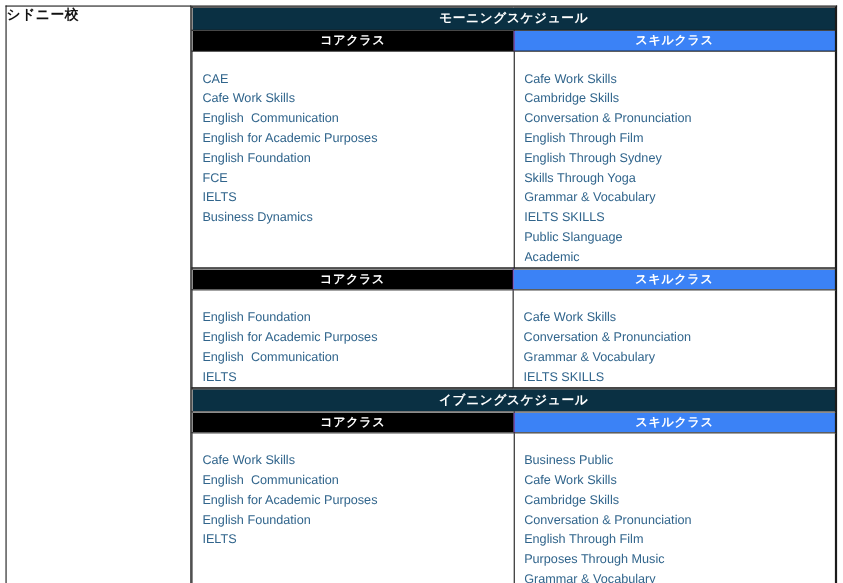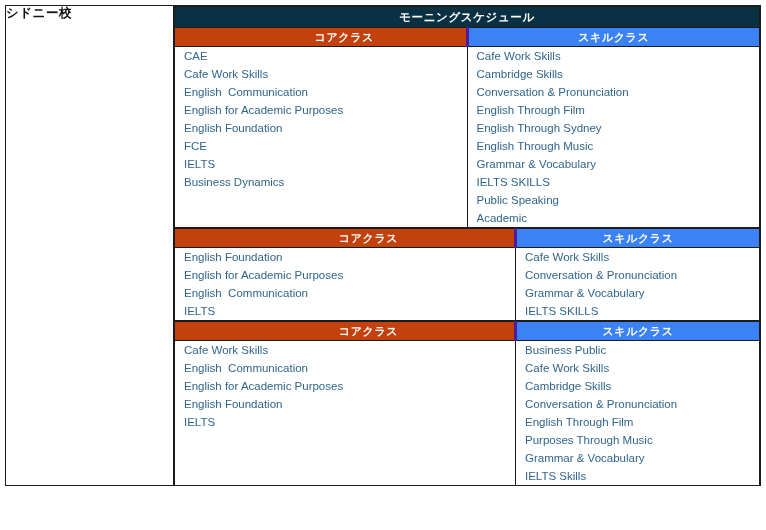--- a/index.html
+++ b/index.html
@@ -91,37 +91,37 @@
     font-size: 11px;
     font-weight: bold;
     color: #ffffff;
     text-align: center;
     letter-spacing: 0.6px;
     padding: 0;
     border-bottom: 1px solid #1b1b1b;
     overflow: hidden;
     white-space: nowrap;
   }
-  .col-head.core  { background: #c2410c; width: 291px; border-right: 3px solid #4c1d95; padding-left: 48px; }
+  .col-head.core  { background: #000000; width: 291px; border-right: 1px solid #4c1d95; }
   .col-head.skill { background: #3b82f6; }
 
   .list-cell {
     padding: 4px 0 4px 0;
     vertical-align: top;
     background: #ffffff;
   }
   .list-cell.core  { width: 291px; border-right: 1px solid #1b1b1b; }
 
   .block-bottom .list-cell { border-bottom: 1px solid #1b1b1b; }
   .sched-block:last-child .block-bottom .list-cell { border-bottom: none; }
 
   ul.class-list {
     list-style: none;
     margin: 0;
-    padding: 0 0 0 9px;
+    padding: 16px 0 0 9px;
   }
   ul.class-list li {
     font-size: 11.5px;
     color: #31658c;
     line-height: 18px;
     height: 18px;
     white-space: pre;
     overflow: hidden;
     text-overflow: ellipsis;
   }
@@ -161,24 +161,24 @@
                   <li>Business Dynamics</li>
                 </ul>
               </td>
               <td class="list-cell skill">
                 <ul class="class-list">
                   <li>Cafe Work Skills</li>
                   <li>Cambridge Skills</li>
                   <li>Conversation &amp; Pronunciation</li>
                   <li>English Through Film</li>
                   <li>English Through Sydney</li>
-                  <li>English Through Music</li>
+                  <li>Skills Through Yoga</li>
                   <li>Grammar &amp; Vocabulary</li>
                   <li>IELTS SKILLS</li>
-                  <li>Public Speaking</li>
+                  <li>Public Slanguage</li>
                   <li>Academic</li>
                 </ul>
               </td>
             </tr>
           </tbody>
               </table>
         </div>
 
         <div class="sched-block">
           <table class="block-table">
@@ -205,20 +205,23 @@
                 </ul>
               </td>
             </tr>
           </tbody>
               </table>
         </div>
 
         <div class="sched-block">
           <table class="block-table">
             <tbody>
+                  <tr>
+              <td class="block-title" colspan="2">イブニングスケジュール</td>
+            </tr>
             <tr>
               <td class="col-head core">コアクラス</td>
               <td class="col-head skill">スキルクラス</td>
             </tr>
             <tr class="block-bottom">
               <td class="list-cell core">
                 <ul class="class-list">
                   <li>Cafe Work Skills</li>
                   <li>English  Communication</li>
                   <li>English for Academic Purposes</li>

